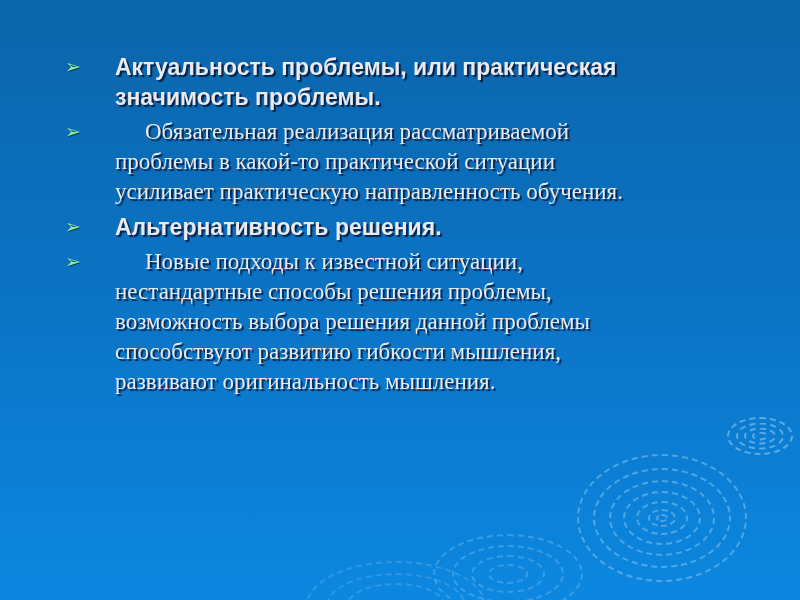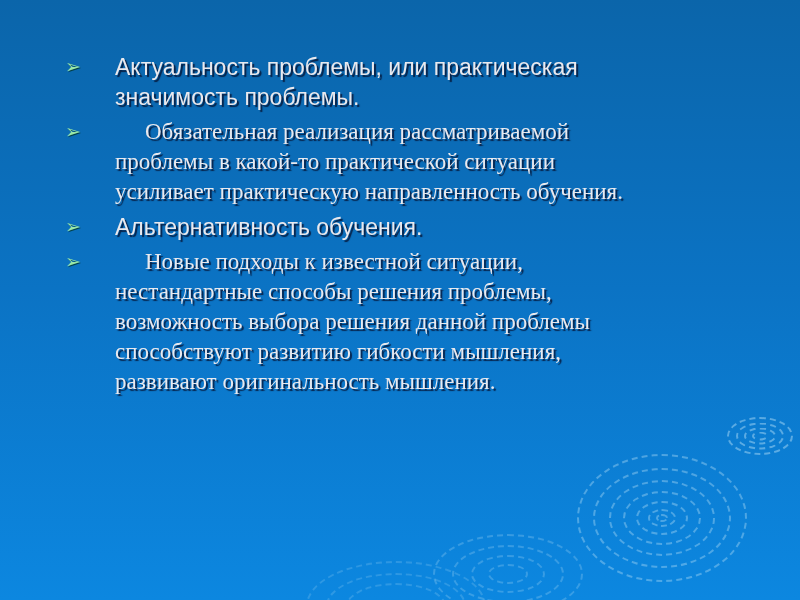--- a/index.html
+++ b/index.html
@@ -49,21 +49,21 @@
     user-select:none;
   }
   .bullet-text{
     flex:1;
     font-size:23px;
     line-height:30px;
     color:var(--text_color);
     text-shadow:2px 2px 1px var(--text_shadow);
     white-space:pre-line;
   }
-  .bullet-text.bold{font-weight:normal;}
+  .bullet-text.bold{font-weight:bold;}
   .bullet-text.indent{text-indent:30px;font-family:Liberation Serif, serif;}
   
   .ripples{position:absolute;inset:0;z-index:1;pointer-events:none;}
   .ripple{position:absolute;transform:translate(-50%,-50%);}
   .ripple-ring{
     position:absolute;
     left:50%;top:50%;
     transform:translate(-50%,-50%);
     border:2px dashed var(--ripple_color);
     border-radius:50%;
@@ -110,21 +110,21 @@
 значимость проблемы.</div>
     </li>
     <li class="bullet-item">
       <span class="bullet">➢</span>
       <div class="bullet-text indent">Обязательная реализация рассматриваемой
 проблемы в какой-то практической ситуации
 усиливает практическую направленность обучения.</div>
     </li>
     <li class="bullet-item">
       <span class="bullet">➢</span>
-      <div class="bullet-text bold">Альтернативность обучения.</div>
+      <div class="bullet-text bold">Альтернативность решения.</div>
     </li>
     <li class="bullet-item">
       <span class="bullet">➢</span>
       <div class="bullet-text indent">Новые подходы к известной ситуации,
 нестандартные способы решения проблемы,
 возможность выбора решения данной проблемы
 способствуют развитию гибкости мышления,
 развивают оригинальность мышления.</div>
     </li>
   </ul>

